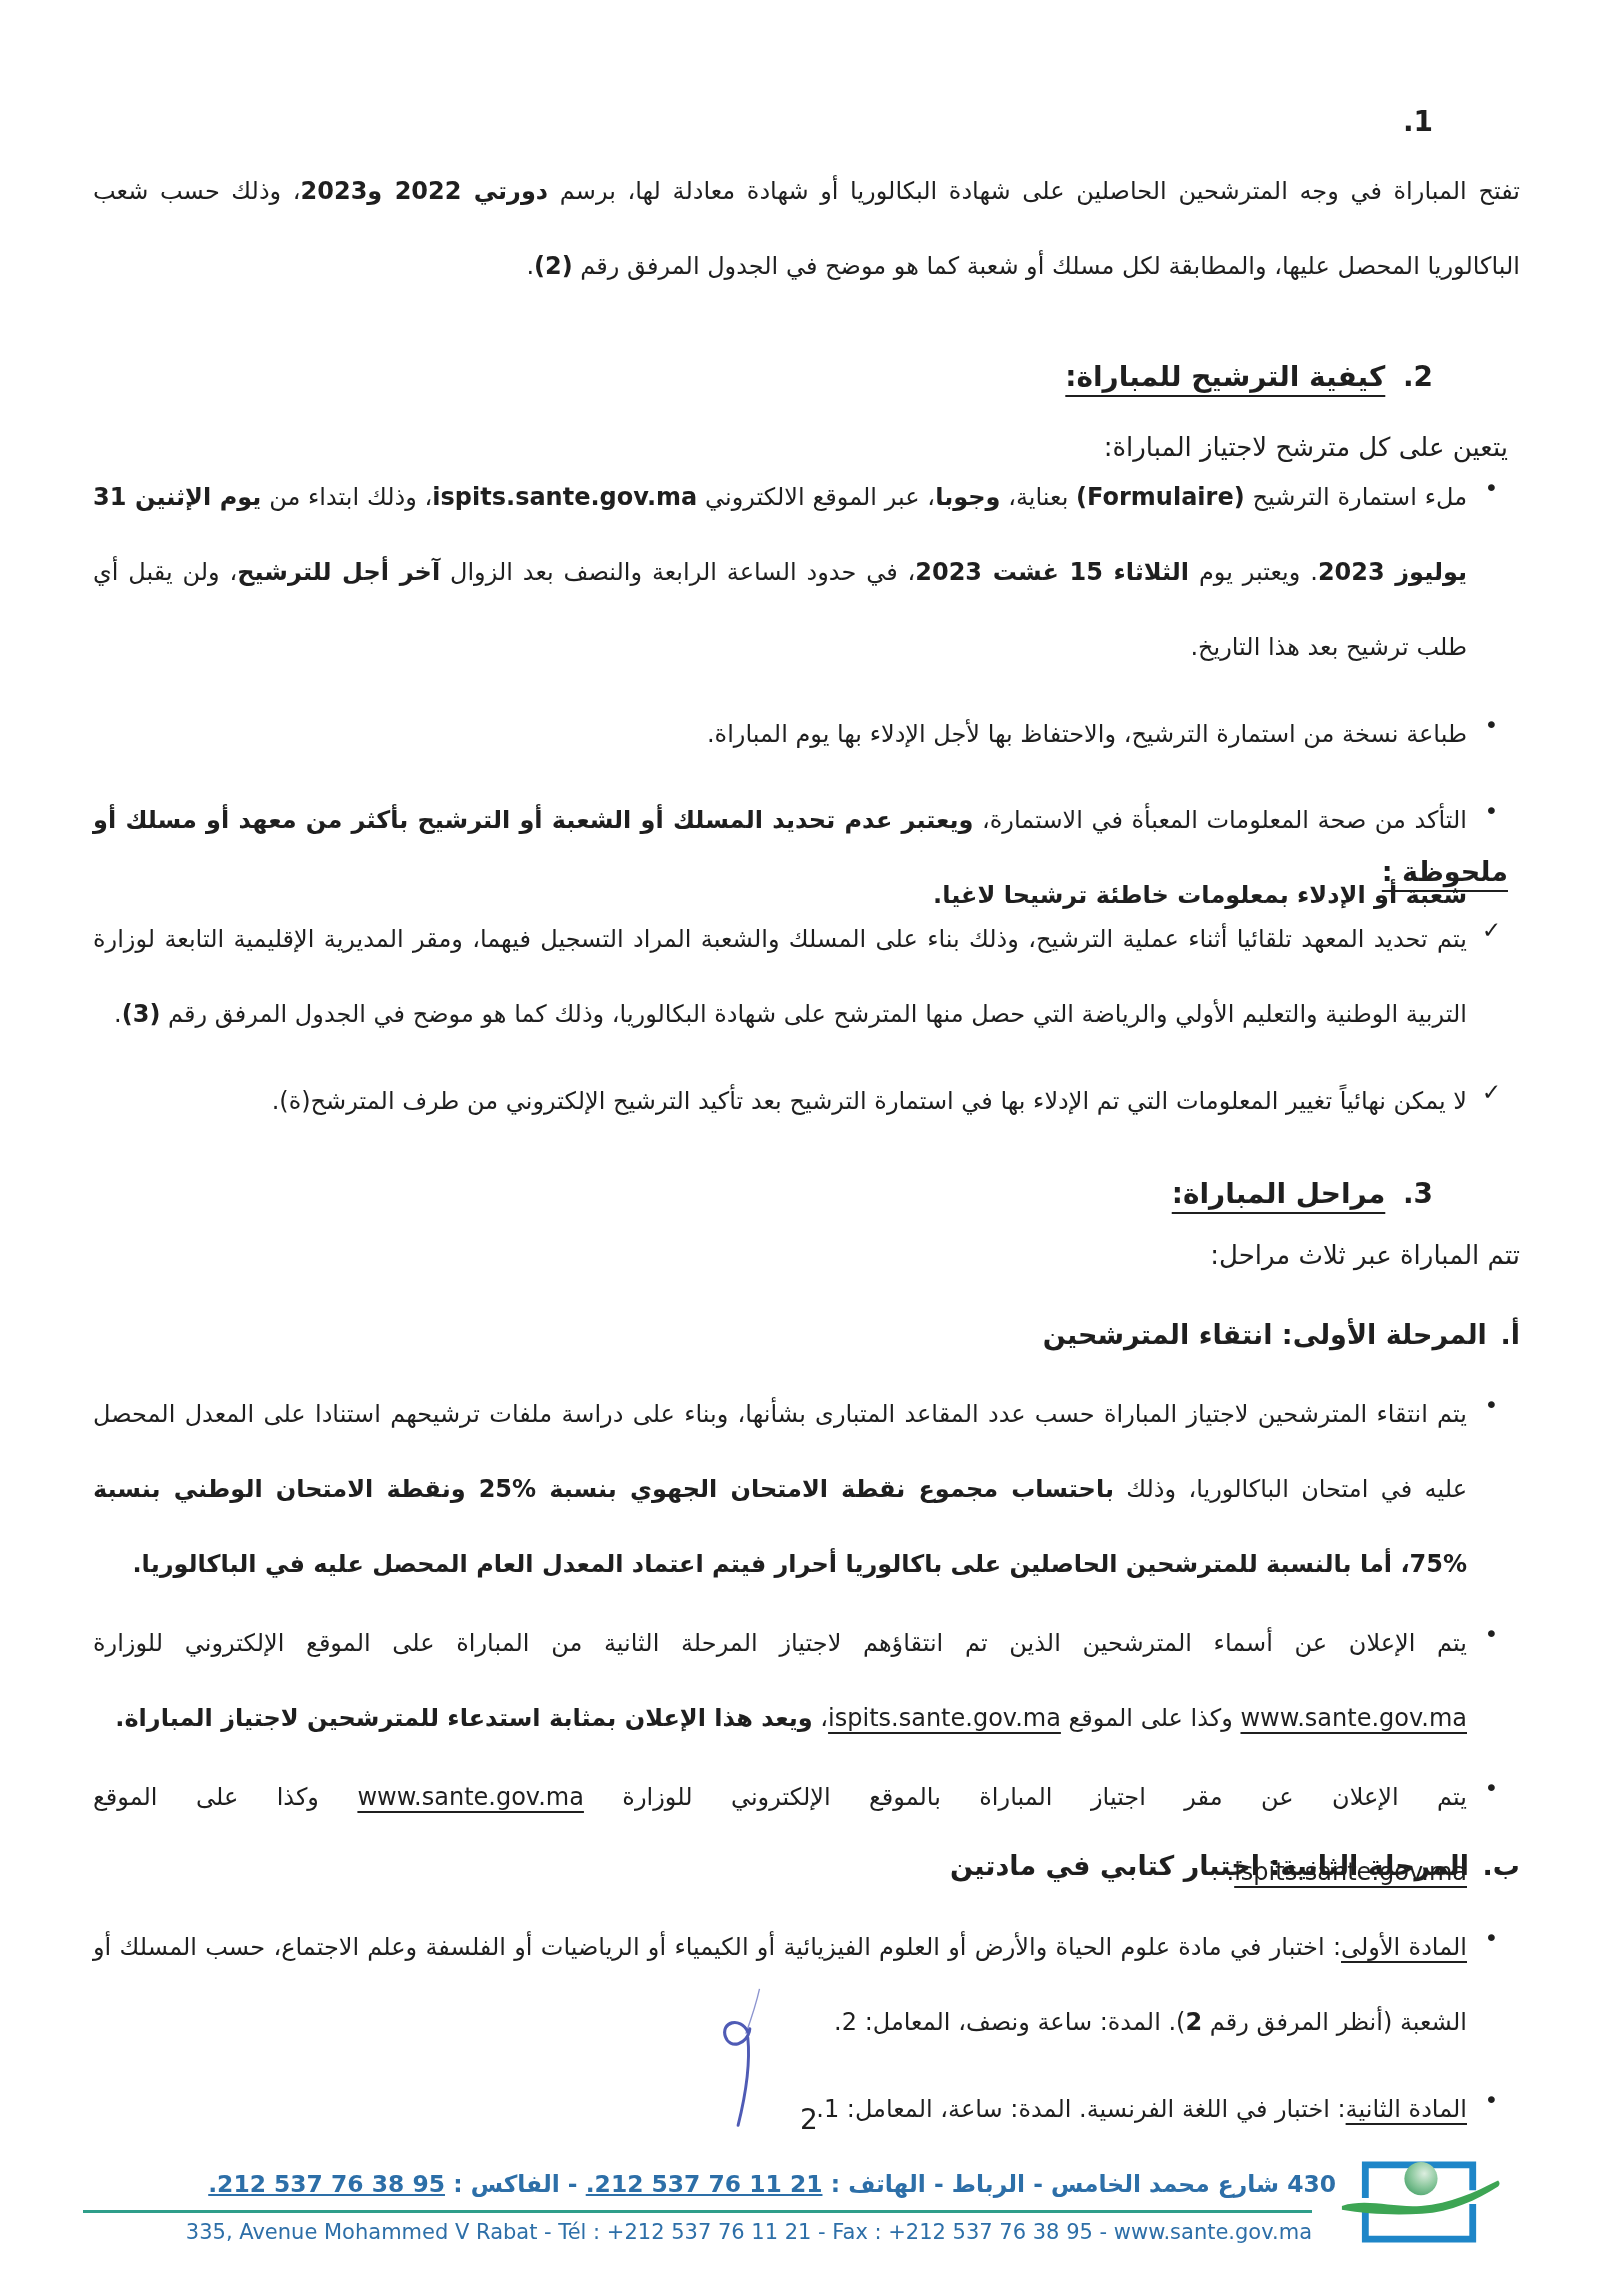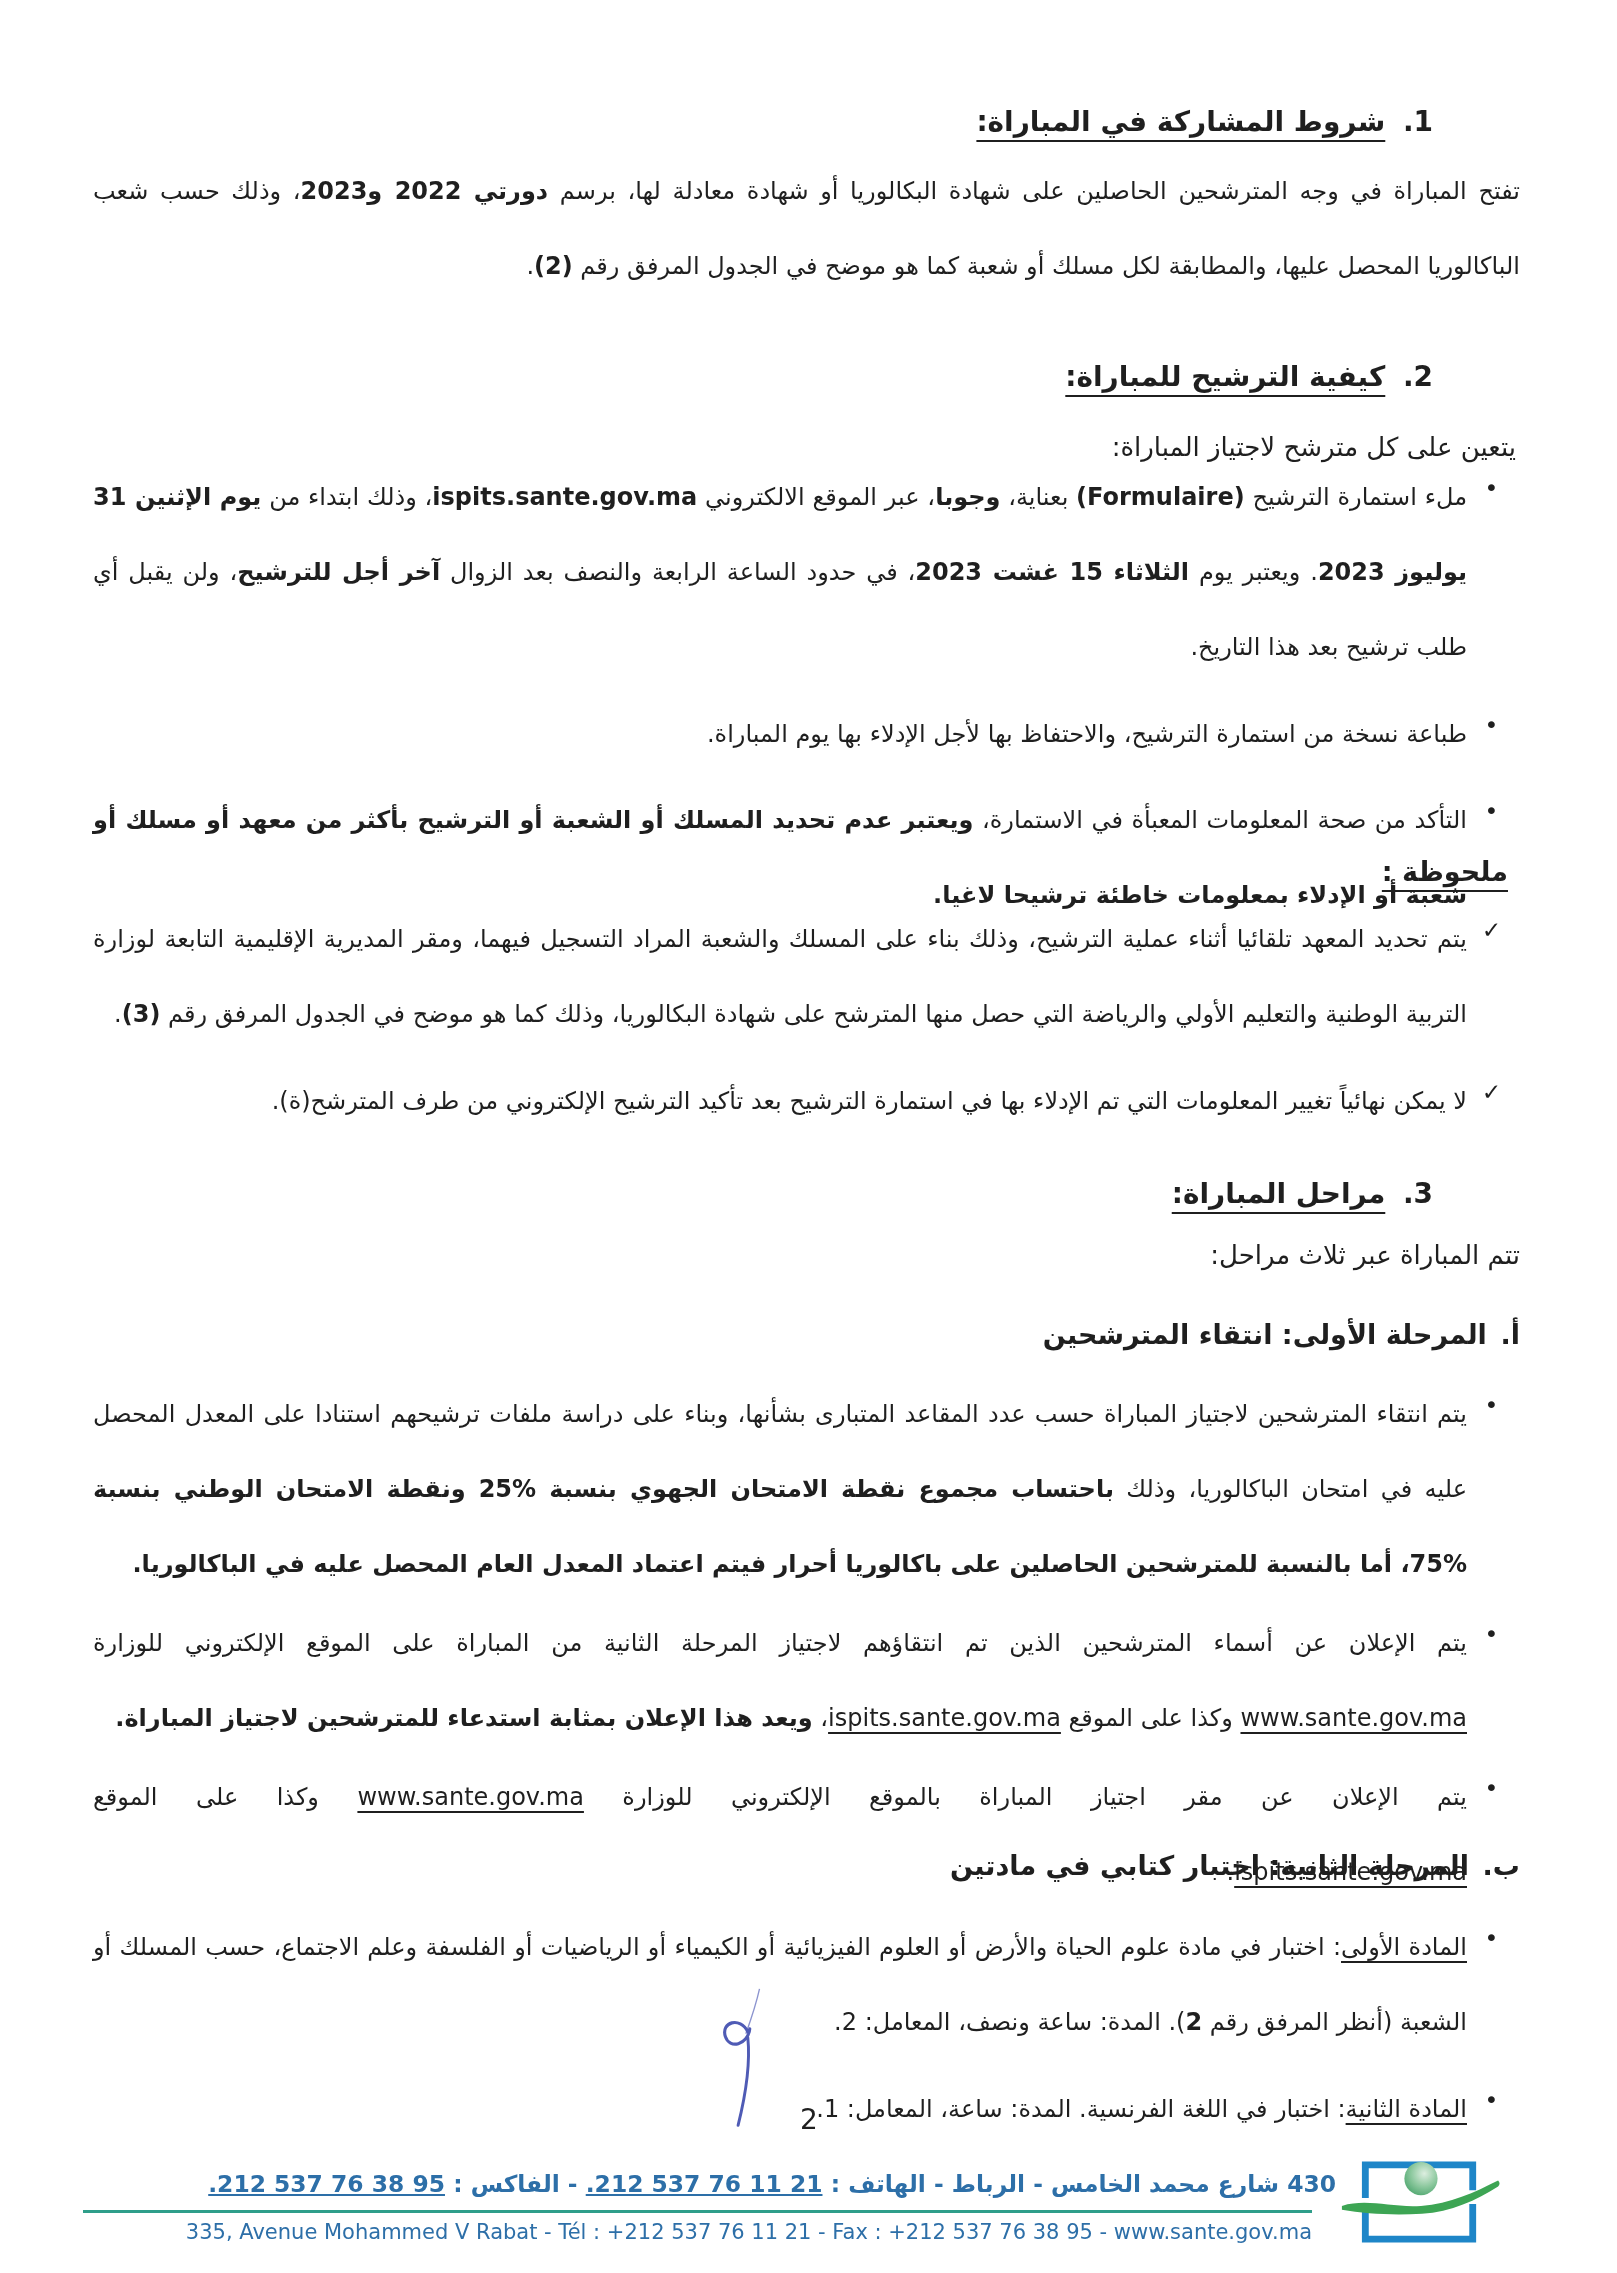--- a/index.html
+++ b/index.html
@@ -31,33 +31,32 @@
   .rule{height:2.9px;background:var(--rule_teal,#2f9e8a);}
   .footer-en{direction:ltr;text-align:right;font-size:21px;line-height:29px;color:var(--footer_blue,#2d6fa8);white-space:nowrap;}
 </style>
 </head>
 <body>
 
 <div class="page" dir="rtl">
 
   <div class="abs heading" style="top:98px;right:185px;">
     <span class="n">1.</span>
-    <span class="t">شروط المشاركة في المباراة:</span>
   </div>
 
   <div class="abs body" style="top:154px;right:98px;left:93px;">
     <span>تفتح المباراة في وجه المترشحين الحاصلين على شهادة البكالوريا أو شهادة معادلة لها، برسم </span><b>دورتي 2022 و2023</b><span>، وذلك حسب شعب الباكالوريا المحصل عليها، والمطابقة لكل مسلك أو شعبة كما هو موضح في الجدول المرفق رقم </span><b>(2)</b><span>.</span>
   </div>
 
   <div class="abs heading" style="top:353px;right:185px;">
     <span class="n">2.</span>
     <span class="t">كيفية الترشيح للمباراة:</span>
   </div>
 
-  <div class="abs line" style="top:419px;right:102px;left:93px;">يتعين على كل مترشح لاجتياز المباراة:</div>
+  <div class="abs line" style="top:419px;right:110px;left:93px;">يتعين على كل مترشح لاجتياز المباراة:</div>
 
   <div class="abs" style="top:460px;right:102px;left:93px;">
     <div class="li">
       <span class="marker">•</span>
       <div class="btext body">
         <span>ملء استمارة الترشيح </span><b>(Formulaire)</b><span> بعناية، </span><b>وجوبا</b><span>، عبر الموقع الالكتروني </span><b>ispits.sante.gov.ma</b><span>، وذلك ابتداء من </span><b>يوم الإثنين 31 يوليوز 2023</b><span>. ويعتبر يوم </span><b>الثلاثاء 15 غشت 2023</b><span>، في حدود الساعة الرابعة والنصف بعد الزوال </span><b>آخر أجل للترشيح</b><span>، ولن يقبل أي طلب ترشيح بعد هذا التاريخ.</span>
       </div>
     </div>
     <div class="li">
       <span class="marker">•</span>

